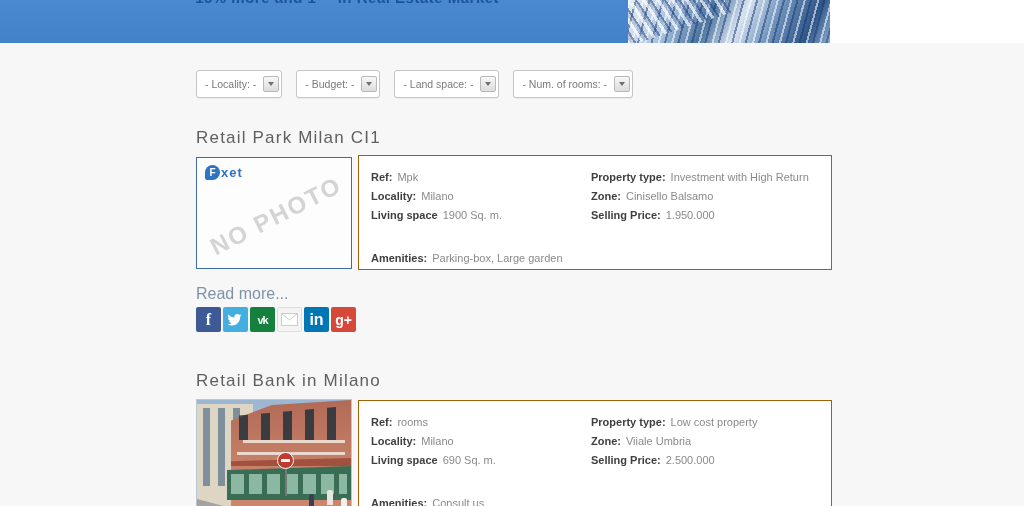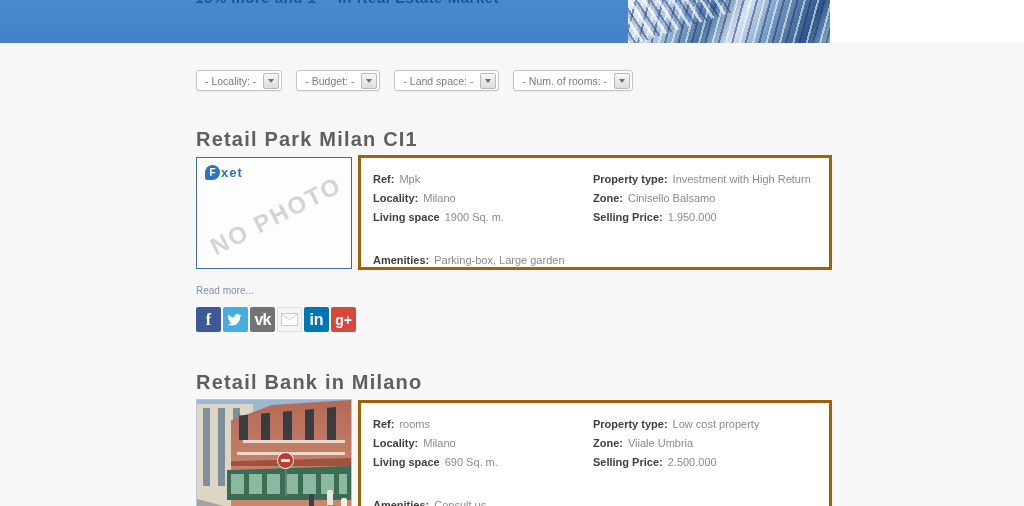--- a/index.html
+++ b/index.html
@@ -41,39 +41,39 @@
       rgba(255,255,255,.65) 0 3px, rgba(120,150,190,.35) 3px 6px,
       rgba(40,70,130,.55) 6px 8px, rgba(255,255,255,0) 8px 12px);
   }
   .header-white { position:absolute; left:830px; top:0; right:0; height:43px; background:#ffffff; }
 
   
   .filters { position:absolute; left:196px; top:70px; display:flex; gap:14px; }
   .select-widget {
     display:inline-flex; align-items:center;
     background:#ffffff; border:1px solid #c5c5c5; border-radius:3px;
-    height:21px; padding:0 2px 0 8px;
+    height:28px; padding:0 2px 0 8px;
     box-shadow:0 1px 1px rgba(0,0,0,.05);
   }
   .select-label { font-size:10.5px; color:#7a7a7a; white-space:nowrap; padding-right:7px; }
   .select-button {
     width:16px; height:16px; border:1px solid #b9b9b9; border-radius:2px;
     background:linear-gradient(180deg,#f7f7f7,#dcdcdc);
     display:flex; align-items:center; justify-content:center;
   }
   .chevron-down {
     width:0; height:0;
     border-left:3px solid transparent; border-right:3px solid transparent;
     border-top:4px solid #6f6f6f;
   }
 
   
   .listing-title {
     position:absolute; left:196px;
-    font-size:20px; color:#5f5f5f; letter-spacing:1.2px; font-weight:bold;
+    font-size:17px; color:#5f5f5f; letter-spacing:1.2px; font-weight:normal;
   }
   #title1 { top:128px; }
   #title2 { top:371px; }
 
   .photo-frame {
     position:absolute; left:196px; width:156px;
     background:#fdfdfe; border:1px solid #3e6ca8; overflow:hidden;
   }
   #photo1 { top:157px; height:112px; }
   #photo2 { top:399px; height:130px; border-color:#b9c6d4; background:#8ea7c2; }
@@ -132,48 +132,48 @@
   .p2-pole { position:absolute; left:88px; top:66px; width:2px; height:30px; background:#777; }
   .p2-sign {
     position:absolute; left:80px; top:52px; width:17px; height:17px; border-radius:50%;
     background:#c23a2e; border:1px solid #fff;
   }
   .p2-sign::before { content:""; position:absolute; left:3px; top:6px; width:9px; height:3px; background:#fff; }
   .p2-person { position:absolute; border-radius:2px 2px 0 0; }
 
   .detail-box {
     position:absolute; left:358px; width:474px;
-    background:#ffffff; border:3px solid #a16207;
+    background:#ffffff; border:1px solid #a16207;
   }
   #detail1 { top:155px; height:115px; }
   #detail2 { top:400px; height:130px; }
 
   .dcol { position:absolute; top:12px; }
   .dcol-left { left:12px; }
   .dcol-right { left:232px; }
   .drow { font-size:11px; line-height:19px; white-space:nowrap; }
   .dlabel { font-weight:bold; color:#3f3f3f; }
   .dvalue { color:#8a8a8a; margin-left:5px; }
   .amenities-row { position:absolute; left:12px; top:93px; }
 
   .read-more {
     position:absolute; left:196px; top:285px;
-    font-size:10px; color:#7e93a8; text-decoration:none; cursor:pointer;
+    font-size:16px; color:#7e93a8; text-decoration:none; cursor:pointer;
   }
 
   
   .social-row { position:absolute; left:196px; top:307px; display:flex; gap:2px; }
   .sicon {
     width:25px; height:25px; border-radius:2px;
     display:flex; align-items:center; justify-content:center;
     color:#fff; font-weight:bold; cursor:pointer;
   }
   .sicon-fb { background:#3d5a96; font-size:16px; font-family:"Liberation Serif",serif; }
   .sicon-tw { background:#45aee0; }
-  .sicon-vk { background:#737373; font-size:16px; letter-spacing:-1px; }
+  .sicon-vk { background:#15803d; font-size:11px; letter-spacing:-1px; }
   .sicon-mail { background:#f4f4f4; border:1px solid #ddd; }
   .sicon-in { background:#0077b5; font-size:16px; }
   .sicon-gp { background:#d6493a; font-size:14px; }
 </style>
 </head>
 <body>
 
 <div class="header-band">
   <div class="header-tagline">- 15% more and 1° - in Real Estate Market</div>
 </div>

